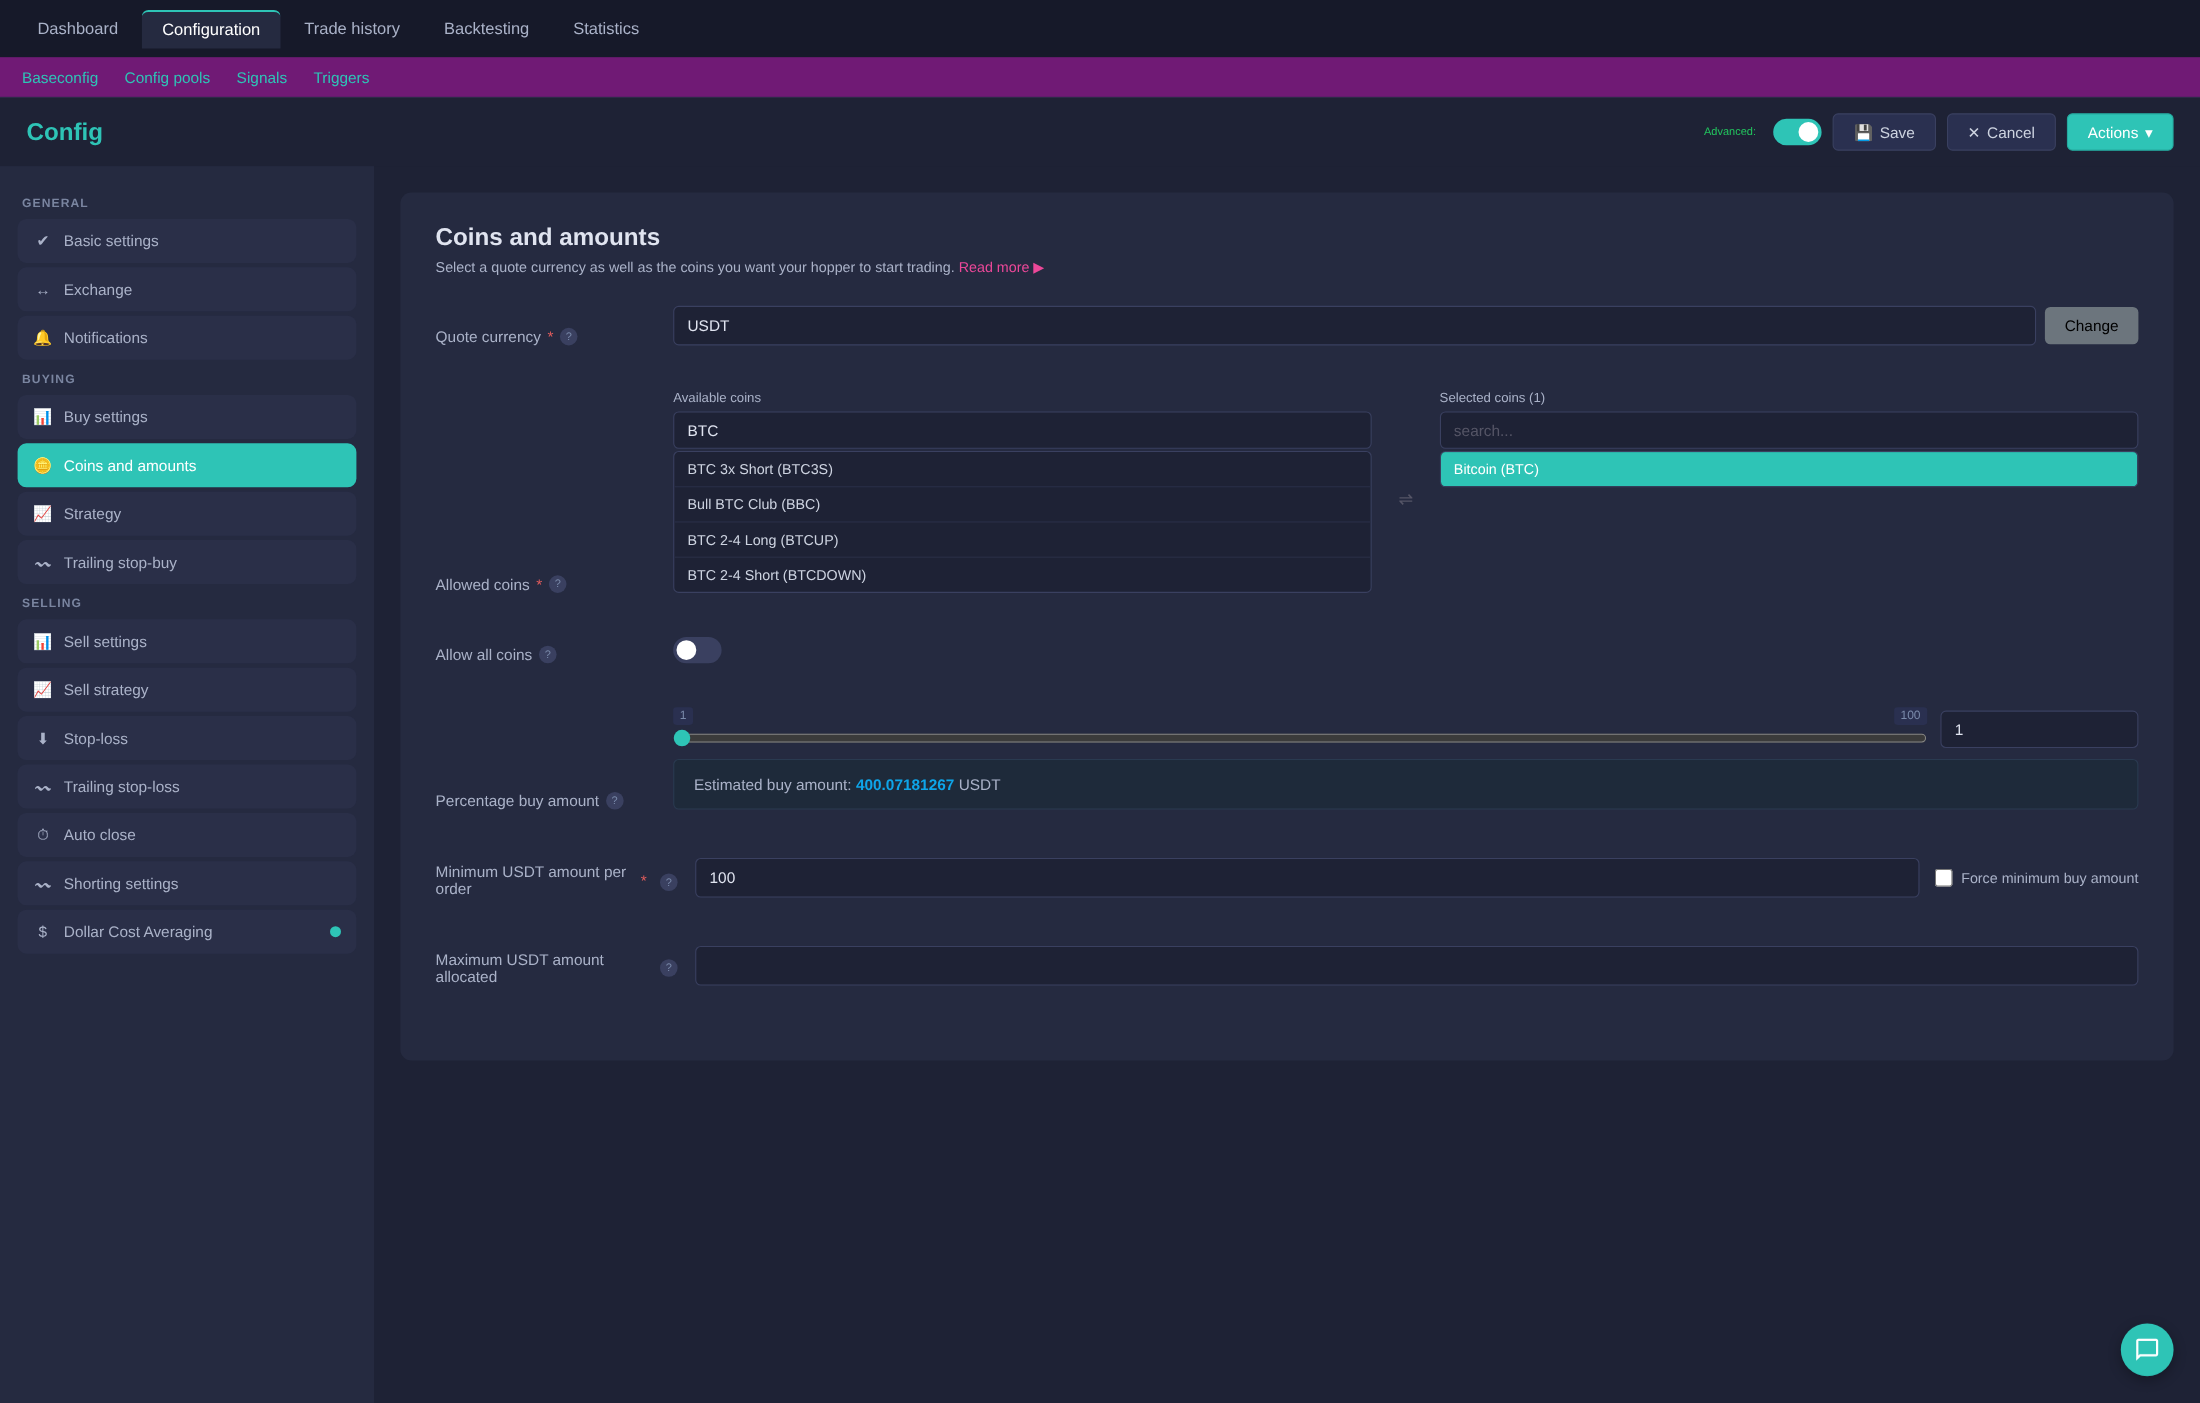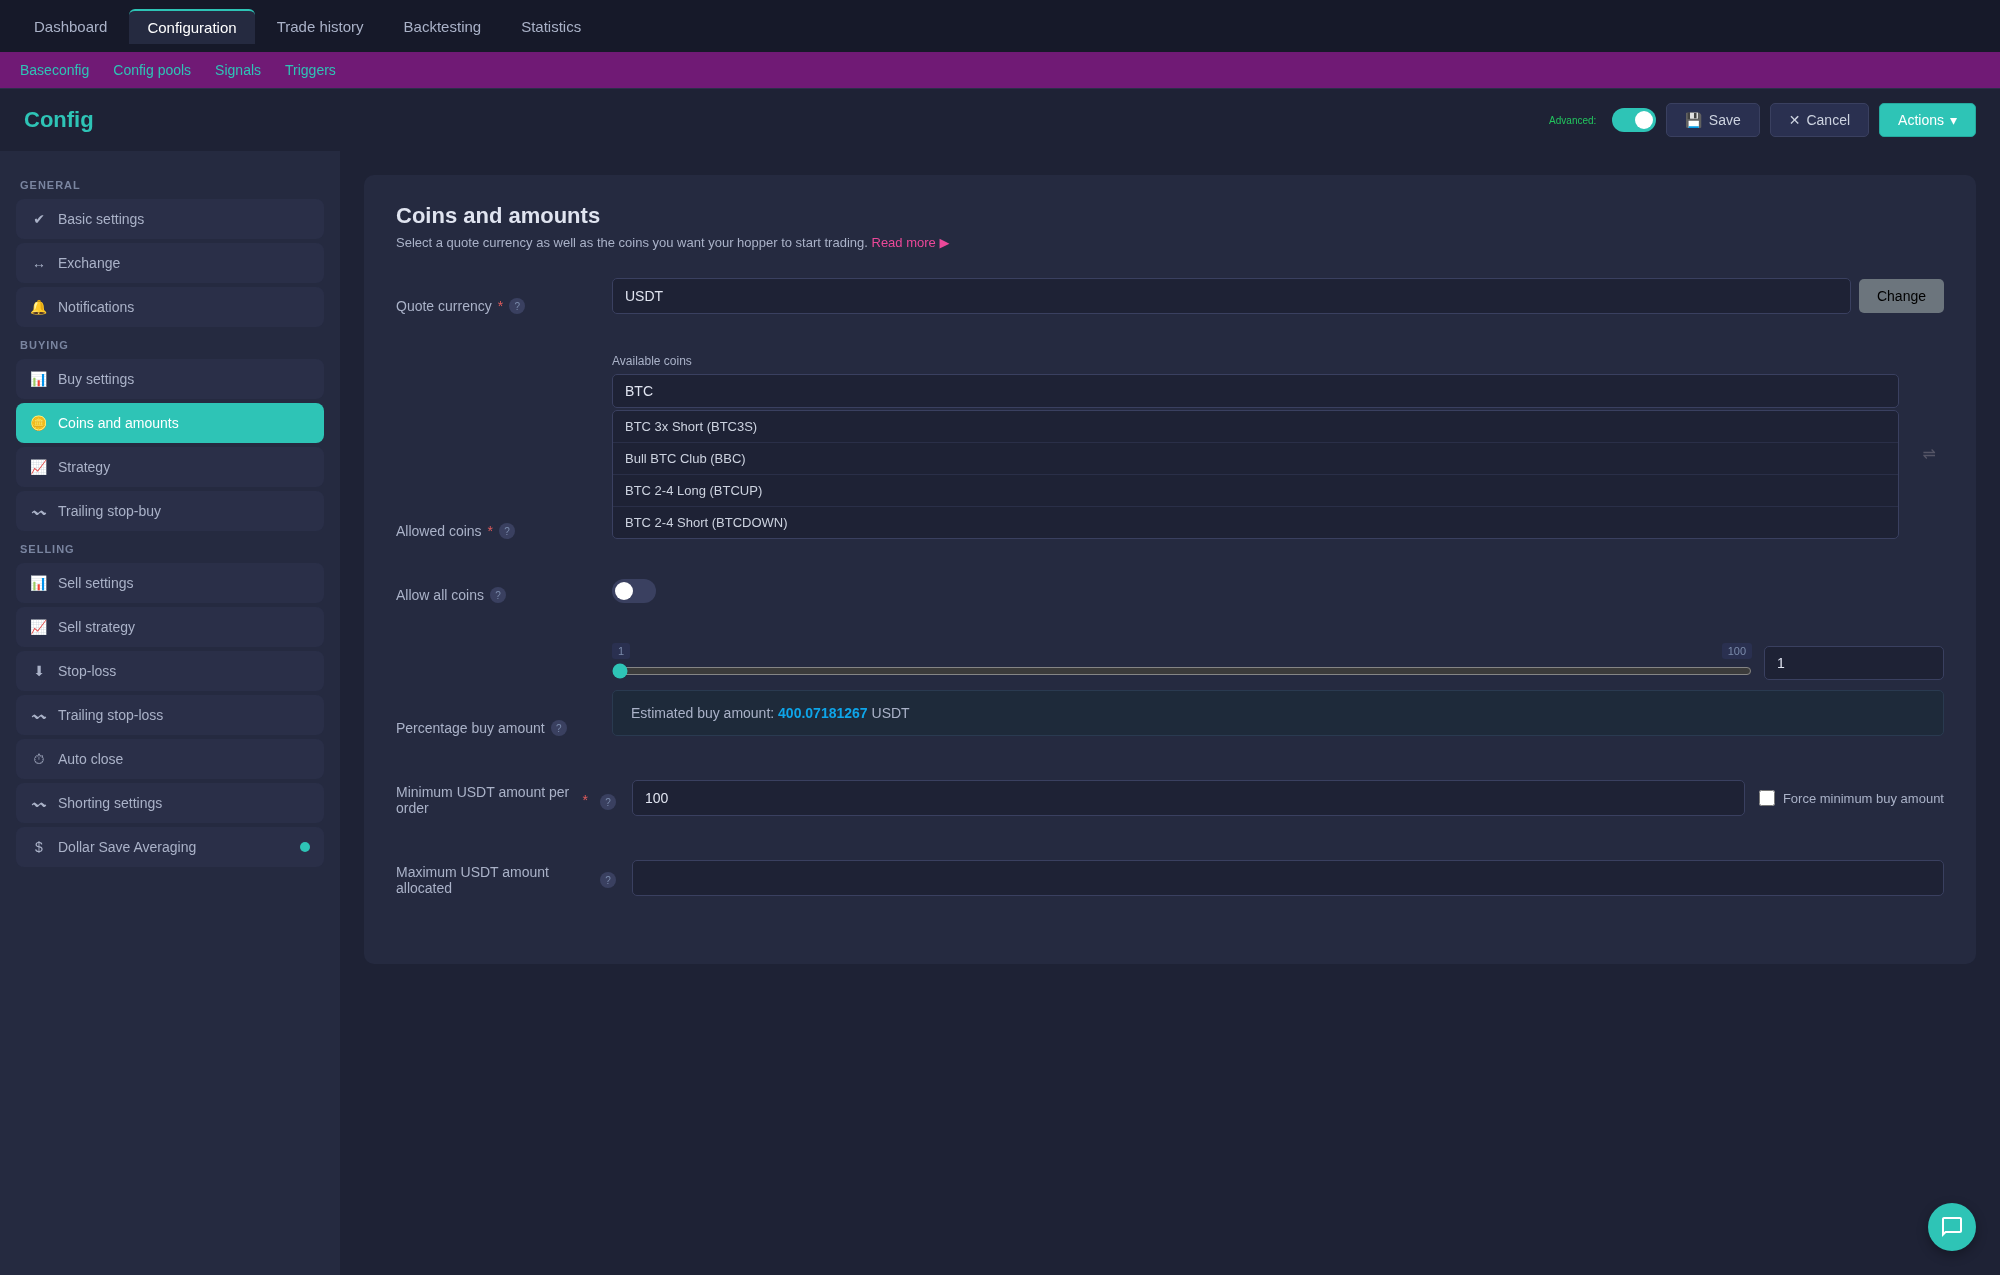--- a/index.html
+++ b/index.html
@@ -208,21 +208,21 @@
     <div class="sidebar-item">
       <span class="sidebar-icon">⏱</span>
       <span>Auto close</span>
     </div>
     <div class="sidebar-item">
       <span class="sidebar-icon">〰</span>
       <span>Shorting settings</span>
     </div>
     <div class="sidebar-item">
       <span class="sidebar-icon">$</span>
-      <span>Dollar Save Averaging</span>
+      <span>Dollar Cost Averaging</span>
       <span class="sidebar-badge"></span>
     </div>
 
   </aside>
 
   <main class="content">
     <div class="content-card">
 
       <div class="section-title">Coins and amounts</div>
       <div class="section-subtitle">
@@ -263,20 +263,27 @@
                 <div class="coins-list-item">Bull BTC Club (BBC)</div>
                 <div class="coins-list-item">BTC 2-4 Long (BTCUP)</div>
                 <div class="coins-list-item">BTC 2-4 Short (BTCDOWN)</div>
               </div>
             </div>
 
             <div class="coins-transfer">
               <span>⇌</span>
             </div>
 
+            <div class="coins-box">
+              <div class="coins-box-label">Selected coins (1)</div>
+              <input class="coins-search" type="text" placeholder="search..." style="">
+              <div class="coins-list">
+                <div class="coins-list-item selected">Bitcoin (BTC)</div>
+              </div>
+            </div>
 
           </div>
         </div>
       </div>
 
       <div class="form-row">
         <div class="form-label">
           <span>Allow all coins</span>
           <span class="help-icon">?</span>
         </div>

